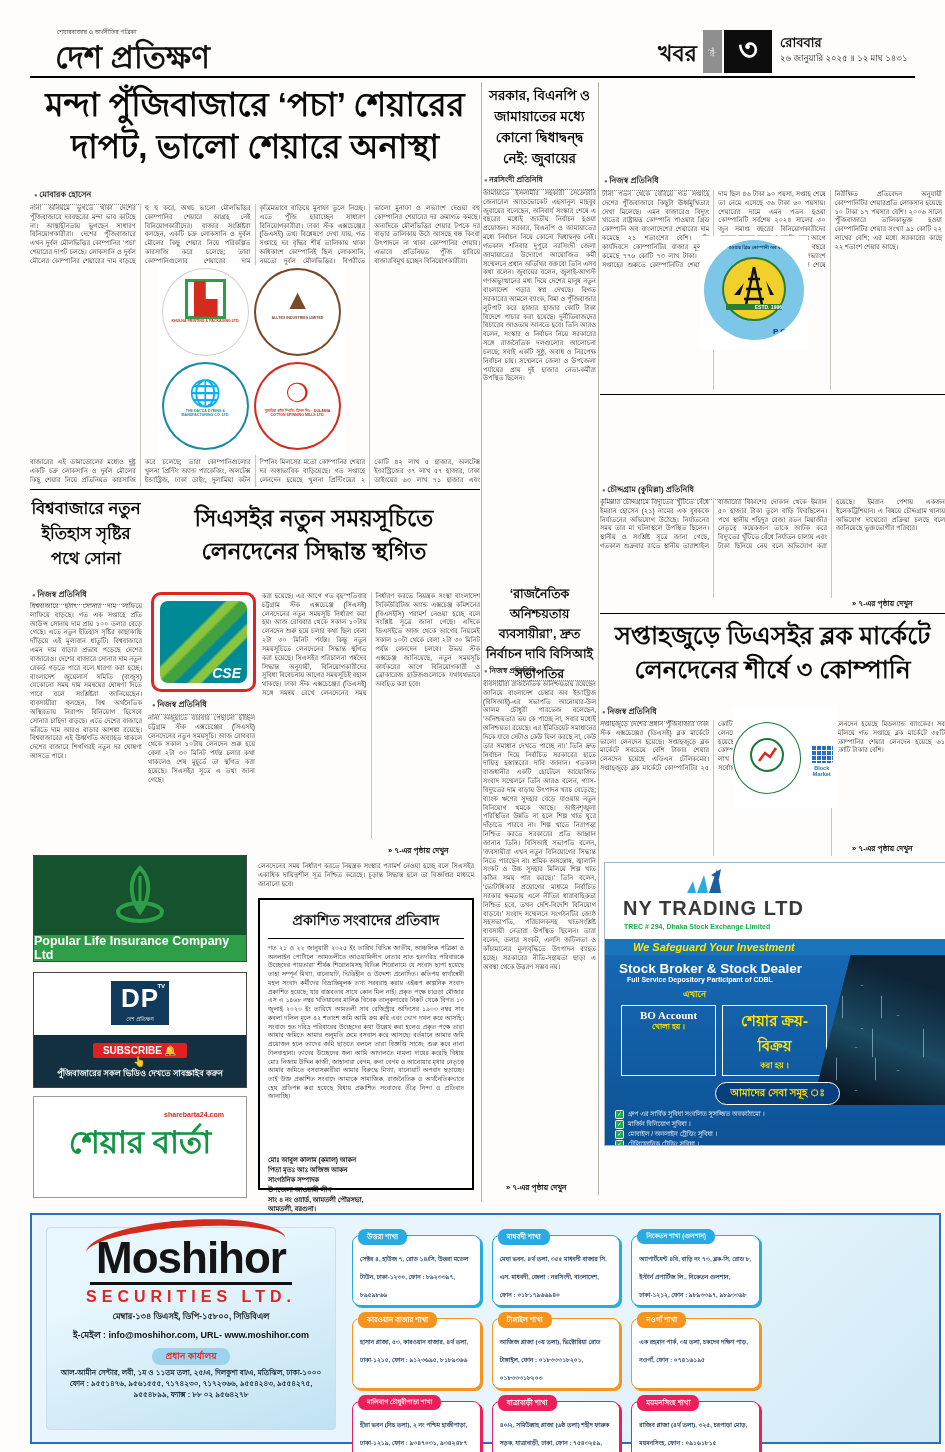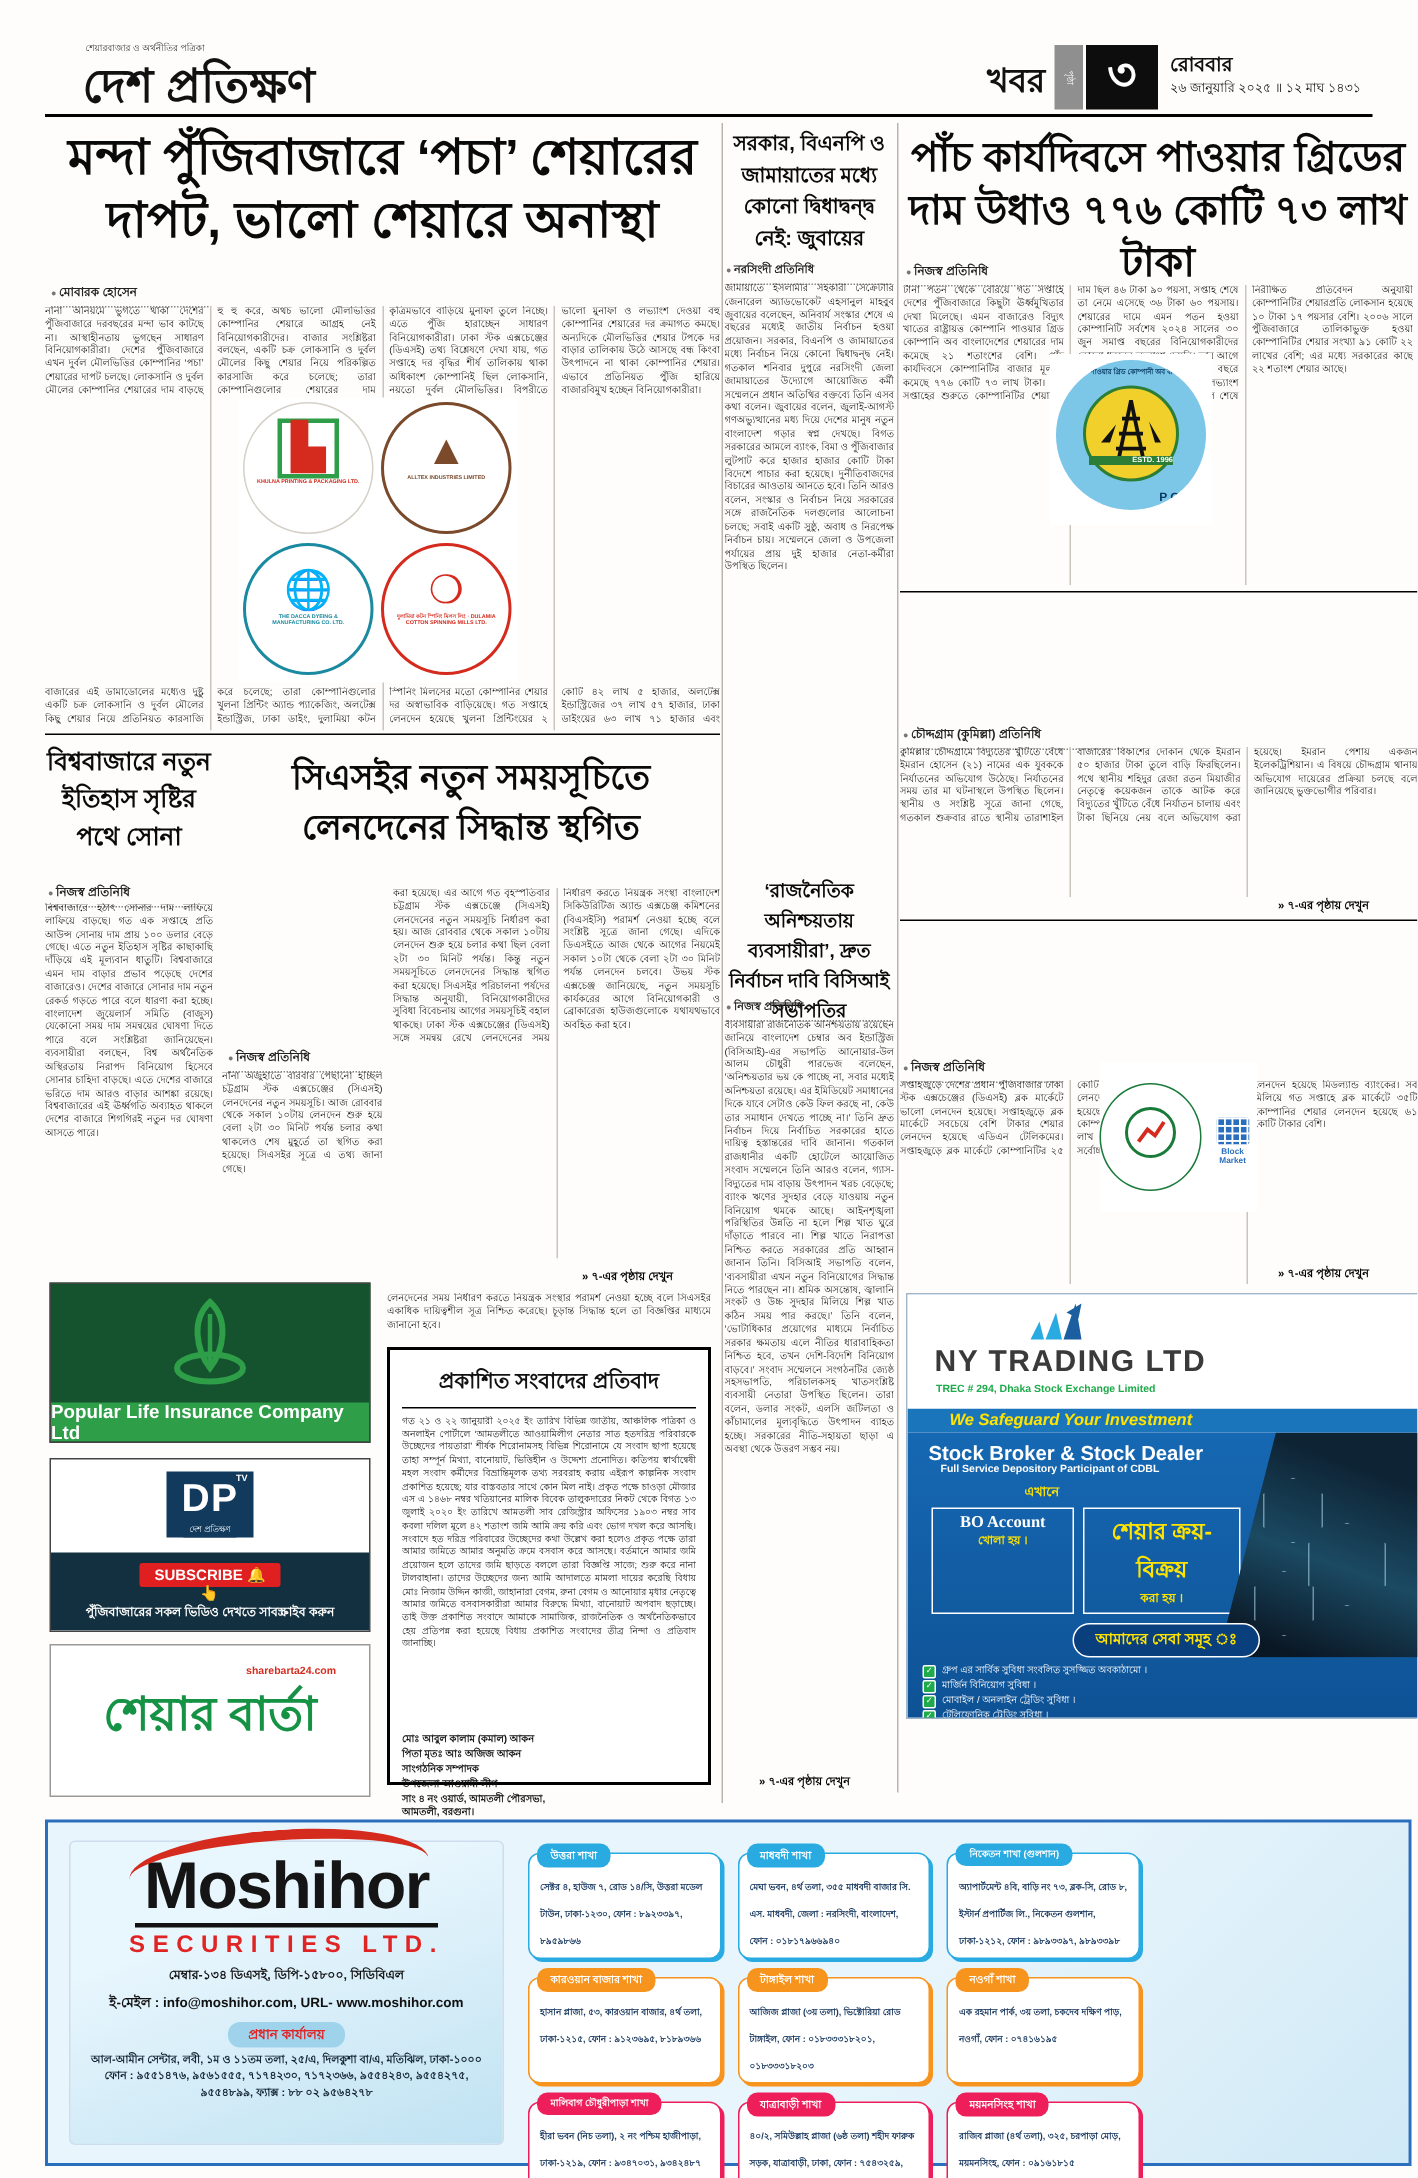--- a/index.html
+++ b/index.html
@@ -128,36 +128,40 @@
     </div>
   </div>
   <div class="abs bodytxt" style="left:30px;top:458px;width:450px;height:28px;column-count:4;column-gap:9px;">বাজারের এই ডামাডোলের মধ্যেও দুষ্টু একটি চক্র লোকসানি ও দুর্বল মৌলের কিছু শেয়ার নিয়ে প্রতিনিয়ত কারসাজি করে চলেছে; তারা কোম্পানিগুলোর খুলনা প্রিন্টিং অ্যান্ড প্যাকেজিং, অলটেক্স ইন্ডাস্ট্রিজ, ঢাকা ডাইং, দুলামিয়া কটন স্পিনিং মিলসের মতো কোম্পানির শেয়ার দর অস্বাভাবিক বাড়িয়েছে। গত সপ্তাহে লেনদেন হয়েছে খুলনা প্রিন্টিংয়ের ২ কোটি ৪২ লাখ ৫ হাজার, অলটেক্স ইন্ডাস্ট্রিজের ৩৭ লাখ ৫৭ হাজার, ঢাকা ডাইংয়ের ৬৩ লাখ ৭১ হাজার এবং দুলামিয়া কটন মিলসের ৭৬ হাজার শেয়ার। এর পরও নিয়ন্ত্রক সংস্থার কার্যকর তদারকি চোখে পড়ছে না বলে অভিযোগ বিনিয়োগকারীদের।</div>
   <div class="abs rule" style="left:30px;top:489px;width:450px;height:1px;"></div>
 
   <div class="abs headline ctr" style="left:30px;top:496px;width:112px;font-size:16.5px;line-height:1.5;">বিশ্ববাজারে নতুন ইতিহাস সৃষ্টির পথে সোনা</div>
   <div class="abs byline" style="left:32px;top:588px;width:100px;">নিজস্ব প্রতিনিধি</div>
   <div class="abs bodytxt" style="left:30px;top:602px;width:112px;height:252px;">বিশ্ববাজারে হঠাৎ সোনার দাম লাফিয়ে লাফিয়ে বাড়ছে। গত এক সপ্তাহে প্রতি আউন্স সোনায় দাম প্রায় ১০০ ডলার বেড়ে গেছে। এতে নতুন ইতিহাস সৃষ্টির কাছাকাছি দাঁড়িয়ে এই মূল্যবান ধাতুটি। বিশ্ববাজারে এমন দাম বাড়ার প্রভাব পড়েছে দেশের বাজারেও। দেশের বাজারে সোনার দাম নতুন রেকর্ড গড়তে পারে বলে ধারণা করা হচ্ছে। বাংলাদেশ জুয়েলার্স সমিতি (বাজুস) যেকোনো সময় দাম সমন্বয়ের ঘোষণা দিতে পারে বলে সংশ্লিষ্টরা জানিয়েছেন। ব্যবসায়ীরা বলছেন, বিশ্ব অর্থনৈতিক অস্থিরতায় নিরাপদ বিনিয়োগ হিসেবে সোনার চাহিদা বাড়ছে। এতে দেশের বাজারে ভরিতে দাম আরও বাড়ার আশঙ্কা রয়েছে। বিশ্ববাজারের এই ঊর্ধ্বগতি অব্যাহত থাকলে দেশের বাজারে শিগগিরই নতুন দর ঘোষণা আসতে পারে।</div>
 
   <div class="abs headline ctr" style="left:148px;top:502px;width:332px;font-size:23px;line-height:1.45;">সিএসইর নতুন সময়সূচিতে লেনদেনের সিদ্ধান্ত স্থগিত</div>
+  <div class="abs cse-box" style="left:151px;top:592px;width:105px;height:100px;">
+    <div class="cse-sq">
+        <span>CSE</span>
+      </div>
+  </div>
   <div class="abs byline" style="left:152px;top:698px;width:102px;">নিজস্ব প্রতিনিধি</div>
   <div class="abs bodytxt" style="left:148px;top:714px;width:107px;height:142px;">নানা অজুহাতে বারবার পেছানো হচ্ছিল চট্টগ্রাম স্টক এক্সচেঞ্জের (সিএসই) লেনদেনের নতুন সময়সূচি। আজ রোববার থেকে সকাল ১০টায় লেনদেন শুরু হয়ে বেলা ২টা ৩০ মিনিট পর্যন্ত চলার কথা থাকলেও শেষ মুহূর্তে তা স্থগিত করা হয়েছে। সিএসইর সূত্রে এ তথ্য জানা গেছে।</div>
   <div class="abs bodytxt cols2" style="left:262px;top:592px;width:218px;height:247px;">করা হয়েছে। এর আগে গত বৃহস্পতিবার চট্টগ্রাম স্টক এক্সচেঞ্জে (সিএসই) লেনদেনের নতুন সময়সূচি নির্ধারণ করা হয়। আজ রোববার থেকে সকাল ১০টায় লেনদেন শুরু হয়ে চলার কথা ছিল বেলা ২টা ৩০ মিনিট পর্যন্ত। কিন্তু নতুন সময়সূচিতে লেনদেনের সিদ্ধান্ত স্থগিত করা হয়েছে। সিএসইর পরিচালনা পর্ষদের সিদ্ধান্ত অনুযায়ী, বিনিয়োগকারীদের সুবিধা বিবেচনায় আগের সময়সূচিই বহাল থাকছে। ঢাকা স্টক এক্সচেঞ্জের (ডিএসই) সঙ্গে সমন্বয় রেখে লেনদেনের সময় নির্ধারণ করতে নিয়ন্ত্রক সংস্থা বাংলাদেশ সিকিউরিটিজ অ্যান্ড এক্সচেঞ্জ কমিশনের (বিএসইসি) পরামর্শ নেওয়া হচ্ছে বলে সংশ্লিষ্ট সূত্রে জানা গেছে। এদিকে ডিএসইতে আজ থেকে আগের নিয়মেই সকাল ১০টা থেকে বেলা ২টা ৩০ মিনিট পর্যন্ত লেনদেন চলবে। উভয় স্টক এক্সচেঞ্জ জানিয়েছে, নতুন সময়সূচি কার্যকরের আগে বিনিয়োগকারী ও ব্রোকারেজ হাউজগুলোকে যথাযথভাবে অবহিত করা হবে।</div>
   <div class="abs more" style="left:388px;top:845px;">» ৭-এর পৃষ্ঠায় দেখুন</div>
   <div class="abs bodytxt" style="left:258px;top:862px;width:216px;height:32px;">লেনদেনের সময় নির্ধারণ করতে নিয়ন্ত্রক সংস্থার পরামর্শ নেওয়া হচ্ছে বলে সিএসইর একাধিক দায়িত্বশীল সূত্র নিশ্চিত করেছে। চূড়ান্ত সিদ্ধান্ত হলে তা বিজ্ঞপ্তির মাধ্যমে জানানো হবে।</div>
 
   <div class="abs headline ctr" style="left:483px;top:86px;width:113px;font-size:13.5px;line-height:1.55;">সরকার, বিএনপি ও জামায়াতের মধ্যে কোনো দ্বিধাদ্বন্দ্ব নেই: জুবায়ের</div>
   <div class="abs byline" style="left:484px;top:174px;width:110px;font-size:7.5px;">নরসিংদী প্রতিনিধি</div>
   <div class="abs bodytxt" style="left:483px;top:189px;width:113px;height:390px;">জামায়াতে ইসলামীর সহকারী সেক্রেটারি জেনারেল অ্যাডভোকেট এহসানুল মাহবুব জুবায়ের বলেছেন, অনিবার্য সংস্কার শেষে এ বছরের মধ্যেই জাতীয় নির্বাচন হওয়া প্রয়োজন। সরকার, বিএনপি ও জামায়াতের মধ্যে নির্বাচন নিয়ে কোনো দ্বিধাদ্বন্দ্ব নেই। গতকাল শনিবার দুপুরে নরসিংদী জেলা জামায়াতের উদ্যোগে আয়োজিত কর্মী সম্মেলনে প্রধান অতিথির বক্তব্যে তিনি এসব কথা বলেন। জুবায়ের বলেন, জুলাই-আগস্ট গণঅভ্যুত্থানের মধ্য দিয়ে দেশের মানুষ নতুন বাংলাদেশ গড়ার স্বপ্ন দেখছে। বিগত সরকারের আমলে ব্যাংক, বিমা ও পুঁজিবাজার লুটপাট করে হাজার হাজার কোটি টাকা বিদেশে পাচার করা হয়েছে। দুর্নীতিবাজদের বিচারের আওতায় আনতে হবে। তিনি আরও বলেন, সংস্কার ও নির্বাচন নিয়ে সরকারের সঙ্গে রাজনৈতিক দলগুলোর আলোচনা চলছে; সবাই একটি সুষ্ঠু, অবাধ ও নিরপেক্ষ নির্বাচন চায়। সম্মেলনে জেলা ও উপজেলা পর্যায়ের প্রায় দুই হাজার নেতা-কর্মীরা উপস্থিত ছিলেন।</div>
 
   <div class="abs headline ctr" style="left:483px;top:584px;width:113px;font-size:12.5px;line-height:1.6;">‘রাজনৈতিক অনিশ্চয়তায় ব্যবসায়ীরা’, দ্রুত নির্বাচন দাবি বিসিআই সভাপতির</div>
   <div class="abs byline" style="left:484px;top:665px;width:110px;font-size:7.5px;">নিজস্ব প্রতিনিধি</div>
   <div class="abs bodytxt" style="left:483px;top:680px;width:113px;height:498px;">ব্যবসায়ীরা রাজনৈতিক অনিশ্চয়তায় রয়েছেন জানিয়ে বাংলাদেশ চেম্বার অব ইন্ডাস্ট্রিজ (বিসিআই)-এর সভাপতি আনোয়ার-উল আলম চৌধুরী পারভেজ বলেছেন, ‘অনিশ্চয়তার ভয় কে পাচ্ছে না, সবার মধ্যেই অনিশ্চয়তা রয়েছে। এর ইমিডিয়েট সমাধানের দিকে যাবে সেটাও কেউ ফিল করছে না, কেউ তার সমাধান দেখতে পাচ্ছে না।’ তিনি দ্রুত নির্বাচন দিয়ে নির্বাচিত সরকারের হাতে দায়িত্ব হস্তান্তরের দাবি জানান। গতকাল রাজধানীর একটি হোটেলে আয়োজিত সংবাদ সম্মেলনে তিনি আরও বলেন, গ্যাস-বিদ্যুতের দাম বাড়ায় উৎপাদন খরচ বেড়েছে; ব্যাংক ঋণের সুদহার বেড়ে যাওয়ায় নতুন বিনিয়োগ থমকে আছে। আইনশৃঙ্খলা পরিস্থিতির উন্নতি না হলে শিল্প খাত ঘুরে দাঁড়াতে পারবে না। শিল্প খাতে নিরাপত্তা নিশ্চিত করতে সরকারের প্রতি আহ্বান জানান তিনি। বিসিআই সভাপতি বলেন, ‘ব্যবসায়ীরা এখন নতুন বিনিয়োগের সিদ্ধান্ত নিতে পারছেন না। শ্রমিক অসন্তোষ, জ্বালানি সংকট ও উচ্চ সুদহার মিলিয়ে শিল্প খাত কঠিন সময় পার করছে।’ তিনি বলেন, ‘ভোটাধিকার প্রয়োগের মাধ্যমে নির্বাচিত সরকার ক্ষমতায় এলে নীতির ধারাবাহিকতা নিশ্চিত হবে, তখন দেশি-বিদেশি বিনিয়োগ বাড়বে।’ সংবাদ সম্মেলনে সংগঠনটির জ্যেষ্ঠ সহসভাপতি, পরিচালকসহ খাতসংশ্লিষ্ট ব্যবসায়ী নেতারা উপস্থিত ছিলেন। তারা বলেন, ডলার সংকট, এলসি জটিলতা ও কাঁচামালের মূল্যবৃদ্ধিতে উৎপাদন ব্যাহত হচ্ছে। সরকারের নীতি-সহায়তা ছাড়া এ অবস্থা থেকে উত্তরণ সম্ভব নয়।</div>
   <div class="abs more" style="left:506px;top:1182px;">» ৭-এর পৃষ্ঠায় দেখুন</div>
 
-  <div class="abs headline ctr" style="left:602px;top:88px;width:340px;font-size:27px;line-height:1.3;">পাঁচ কার্যদিবসে পাওয়ার গ্রিডের দাম উধাও ৭৭৬ কোটি ৭৩ লাখ টাকা</div>
   <div class="abs byline" style="left:604px;top:174px;width:105px;">নিজস্ব প্রতিনিধি</div>
   <div class="abs bodytxt cols3" style="left:602px;top:190px;width:340px;height:200px;">টানা পতন থেকে বেরিয়ে গত সপ্তাহে দেশের পুঁজিবাজারে কিছুটা ঊর্ধ্বমুখিতার দেখা মিলেছে। এমন বাজারেও বিদ্যুৎ খাতের রাষ্ট্রায়ত্ত কোম্পানি পাওয়ার গ্রিড কোম্পানি অব বাংলাদেশের শেয়ারের দাম কমেছে ২১ শতাংশের বেশি। পাঁচ কার্যদিবসে কোম্পানিটির বাজার মূলধন কমেছে ৭৭৬ কোটি ৭৩ লাখ টাকা। গত সপ্তাহের শুরুতে কোম্পানিটির শেয়ারের দাম ছিল ৪৬ টাকা ৯০ পয়সা, সপ্তাহ শেষে তা নেমে এসেছে ৩৬ টাকা ৬০ পয়সায়। শেয়ারের দামে এমন পতন হওয়া কোম্পানিটি সর্বশেষ ২০২৪ সালের ৩০ জুন সমাপ্ত বছরের বিনিয়োগকারীদের কোনো ধরনের লভ্যাংশ দেয়নি। তার আগে ২০২৩ সালের ৩০ জুন সমাপ্ত বছরে বিনিয়োগকারীদের ১০ শতাংশ লভ্যাংশ দিয়েছিল কোম্পানিটি। ২০২৩ সাল শেষে নিরীক্ষিত প্রতিবেদন অনুযায়ী কোম্পানিটির শেয়ারপ্রতি লোকসান হয়েছে ১০ টাকা ১৭ পয়সার বেশি। ২০০৬ সালে পুঁজিবাজারে তালিকাভুক্ত হওয়া কোম্পানিটির শেয়ার সংখ্যা ৯১ কোটি ২২ লাখের বেশি; এর মধ্যে সরকারের কাছে ২২ শতাংশ শেয়ার আছে।</div>
   <div class="abs" style="left:700px;top:236px;width:108px;height:114px;background:#fff;z-index:2;padding:4px;">
     <div class="pgcb-circle">
       <div style="font-size:4.6px;font-weight:bold;color:#083a63;padding-top:4px;">পাওয়ার গ্রিড কোম্পানী অব বাংলাদেশ লিঃ</div>
       <div class="pgcb-inner">
         <svg width="60" height="44" viewBox="0 0 60 44" style="margin-top:6px;">
           <path d="M30 2 L22 40 M30 2 L38 40 M24 14 H36 M22 24 H38 M20 34 H40" stroke="#111" stroke-width="2.5" fill="none"></path>
           <path d="M10 30 L20 18 L16 30 Z M50 30 L42 16 L46 30 Z" fill="#111"></path>
         </svg>
@@ -166,20 +170,21 @@
       <div style="position:absolute;left:0;right:0;bottom:4px;font-size:8px;font-weight:bold;color:#083a63;letter-spacing:2px;">PGCB</div>
     </div>
   </div>
   <div class="abs rule" style="left:600px;top:394px;width:345px;height:1px;"></div>
 
   <div class="abs byline" style="left:602px;top:483px;width:150px;">চৌদ্দগ্রাম (কুমিল্লা) প্রতিনিধি</div>
   <div class="abs bodytxt cols3" style="left:600px;top:498px;width:345px;height:100px;">কুমিল্লার চৌদ্দগ্রামে বিদ্যুতের খুঁটিতে বেঁধে ইমরান হোসেন (২১) নামের এক যুবককে নির্যাতনের অভিযোগ উঠেছে। নির্যাতনের সময় তার মা ঘটনাস্থলে উপস্থিত ছিলেন। স্থানীয় ও সংশ্লিষ্ট সূত্রে জানা গেছে, গতকাল শুক্রবার রাতে স্থানীয় তারাশাইল বাজারের বিকাশের দোকান থেকে ইমরান ৫০ হাজার টাকা তুলে বাড়ি ফিরছিলেন। পথে স্থানীয় শহিদুর রেজা রতন মিয়াজীর নেতৃত্বে কয়েকজন তাকে আটক করে বিদ্যুতের খুঁটিতে বেঁধে নির্যাতন চালায় এবং টাকা ছিনিয়ে নেয় বলে অভিযোগ করা হয়েছে। ইমরান পেশায় একজন ইলেকট্রিশিয়ান। এ বিষয়ে চৌদ্দগ্রাম থানায় অভিযোগ দায়েরের প্রক্রিয়া চলছে বলে জানিয়েছে ভুক্তভোগীর পরিবার।</div>
   <div class="abs more" style="left:852px;top:598px;">» ৭-এর পৃষ্ঠায় দেখুন</div>
   <div class="abs rule" style="left:600px;top:613px;width:345px;height:1px;"></div>
 
+  <div class="abs headline ctr" style="left:600px;top:619px;width:345px;font-size:24.5px;line-height:1.38;">সপ্তাহজুড়ে ডিএসইর ব্লক মার্কেটে লেনদেনের শীর্ষে ৩ কোম্পানি</div>
   <div class="abs byline" style="left:602px;top:705px;width:105px;">নিজস্ব প্রতিনিধি</div>
   <div class="abs bodytxt cols3" style="left:600px;top:720px;width:345px;height:136px;">সপ্তাহজুড়ে দেশের প্রধান পুঁজিবাজার ঢাকা স্টক এক্সচেঞ্জের (ডিএসই) ব্লক মার্কেটে ভালো লেনদেন হয়েছে। সপ্তাহজুড়ে ব্লক মার্কেটে সবচেয়ে বেশি টাকার শেয়ার লেনদেন হয়েছে এডিএন টেলিকমের। সপ্তাহজুড়ে ব্লক মার্কেটে কোম্পানিটির ২৫ কোটি ৩৯ লাখ ৪০ হাজার টাকার শেয়ার লেনদেন হয়েছে। দ্বিতীয় সর্বোচ্চ লেনদেন হয়েছে বিকন ফার্মাসিউটিক্যালসের; কোম্পানিটির লেনদেন হয়েছে ১০ কোটি ৬ লাখ ৪০ হাজার টাকার শেয়ার। তৃতীয় সর্বোচ্চ ৮ কোটি ৪৫ লাখ টাকার শেয়ার লেনদেন হয়েছে মিডল্যান্ড ব্যাংকের। সব মিলিয়ে গত সপ্তাহে ব্লক মার্কেটে ৩৫টি কোম্পানির শেয়ার লেনদেন হয়েছে ৬১ কোটি টাকার বেশি।</div>
   <div class="abs" style="left:733px;top:708px;width:105px;height:100px;background:#fff;z-index:2;display:flex;gap:4px;align-items:center;">
     <div class="blockmkt" style="width:72px;height:72px;">
       <svg width="40" height="40" viewBox="0 0 40 40" style="margin-top:12px;">
           <circle cx="20" cy="20" r="16" fill="none" stroke="#1a7a3a" stroke-width="2"></circle>
           <path d="M12 26 L18 18 L23 22 L29 13" stroke="#d42b1e" stroke-width="2.5" fill="none"></path>
         </svg>
     </div>
     <div style="text-align:center;">

